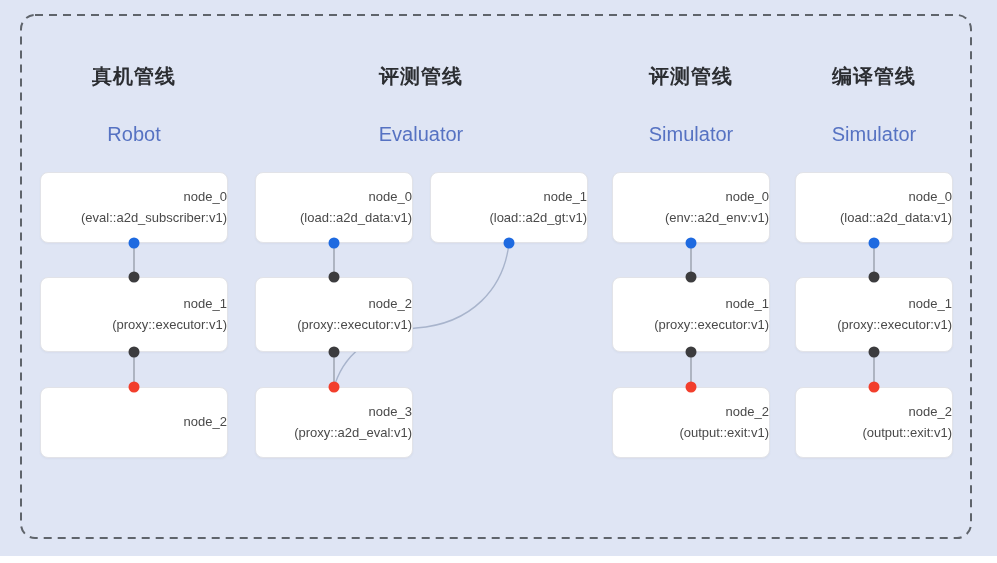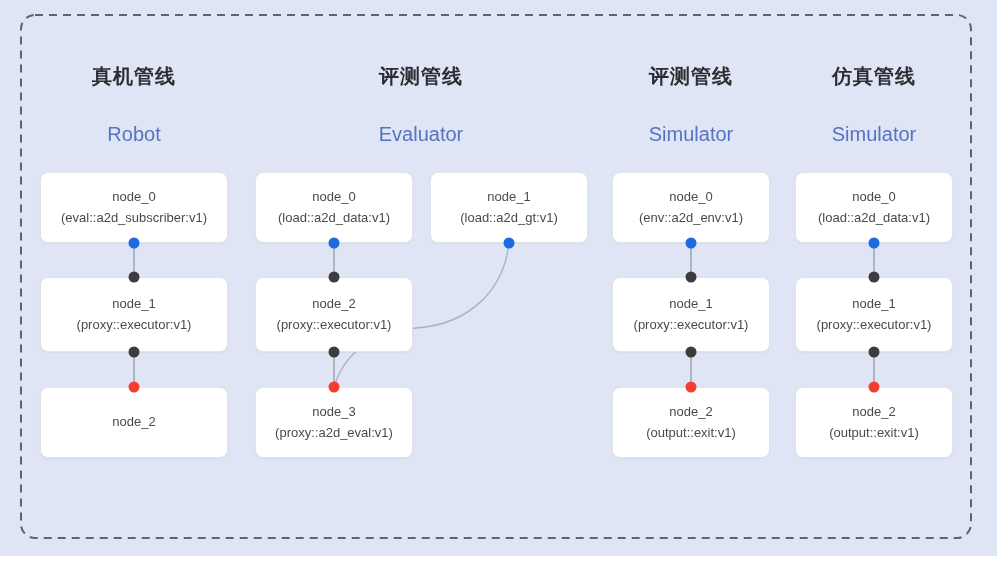--- a/index.html
+++ b/index.html
@@ -26,21 +26,21 @@
   }
   .title-en{
     position:absolute;top:123px;transform:translateX(-50%);
     font-size:20px;font-weight:400;color:var(--title-en,#5672c2);
     white-space:nowrap;
     text-align:right;
   }
   .node-box{
     position:absolute;box-sizing:border-box;
     background:#fff;border:1px solid var(--box-border,#e2e3e8);border-radius:8px;
-    display:flex;flex-direction:column;align-items:center;justify-content:center;
+    display:flex;flex-direction:column;align-items:flex-end;justify-content:center;
     gap:2px;box-shadow:0 1px 2px rgba(60,70,100,0.05);
   }
   .node-name,.node-type{
     font-size:13px;line-height:1.45;color:var(--node-text,#4a4a4a);
     white-space:nowrap;
   }
   .bottom-strip{position:absolute;left:0;right:0;bottom:0;height:7px;background:#ffffff;z-index:3;}
 </style>
 </head>
 <body>
@@ -106,21 +106,21 @@
         <div class="node-type">(proxy::executor:v1)</div>
       </div>
       <div class="node-box" style="left:612px;top:387px;width:158px;height:71px">
         <div class="node-name">node_2</div>
         <div class="node-type">(output::exit:v1)</div>
       </div>
     </div>
 
     
     <div class="pipeline">
-      <div class="title-zh" style="left:874px">仿真管线</div>
+      <div class="title-zh" style="left:874px">编译管线</div>
       <div class="title-en" style="left:874px">Simulator</div>
       <div class="node-box" style="left:795px;top:172px;width:158px;height:71px">
         <div class="node-name">node_0</div>
         <div class="node-type">(load::a2d_data:v1)</div>
       </div>
       <div class="node-box" style="left:795px;top:277px;width:158px;height:75px">
         <div class="node-name">node_1</div>
         <div class="node-type">(proxy::executor:v1)</div>
       </div>
       <div class="node-box" style="left:795px;top:387px;width:158px;height:71px">

